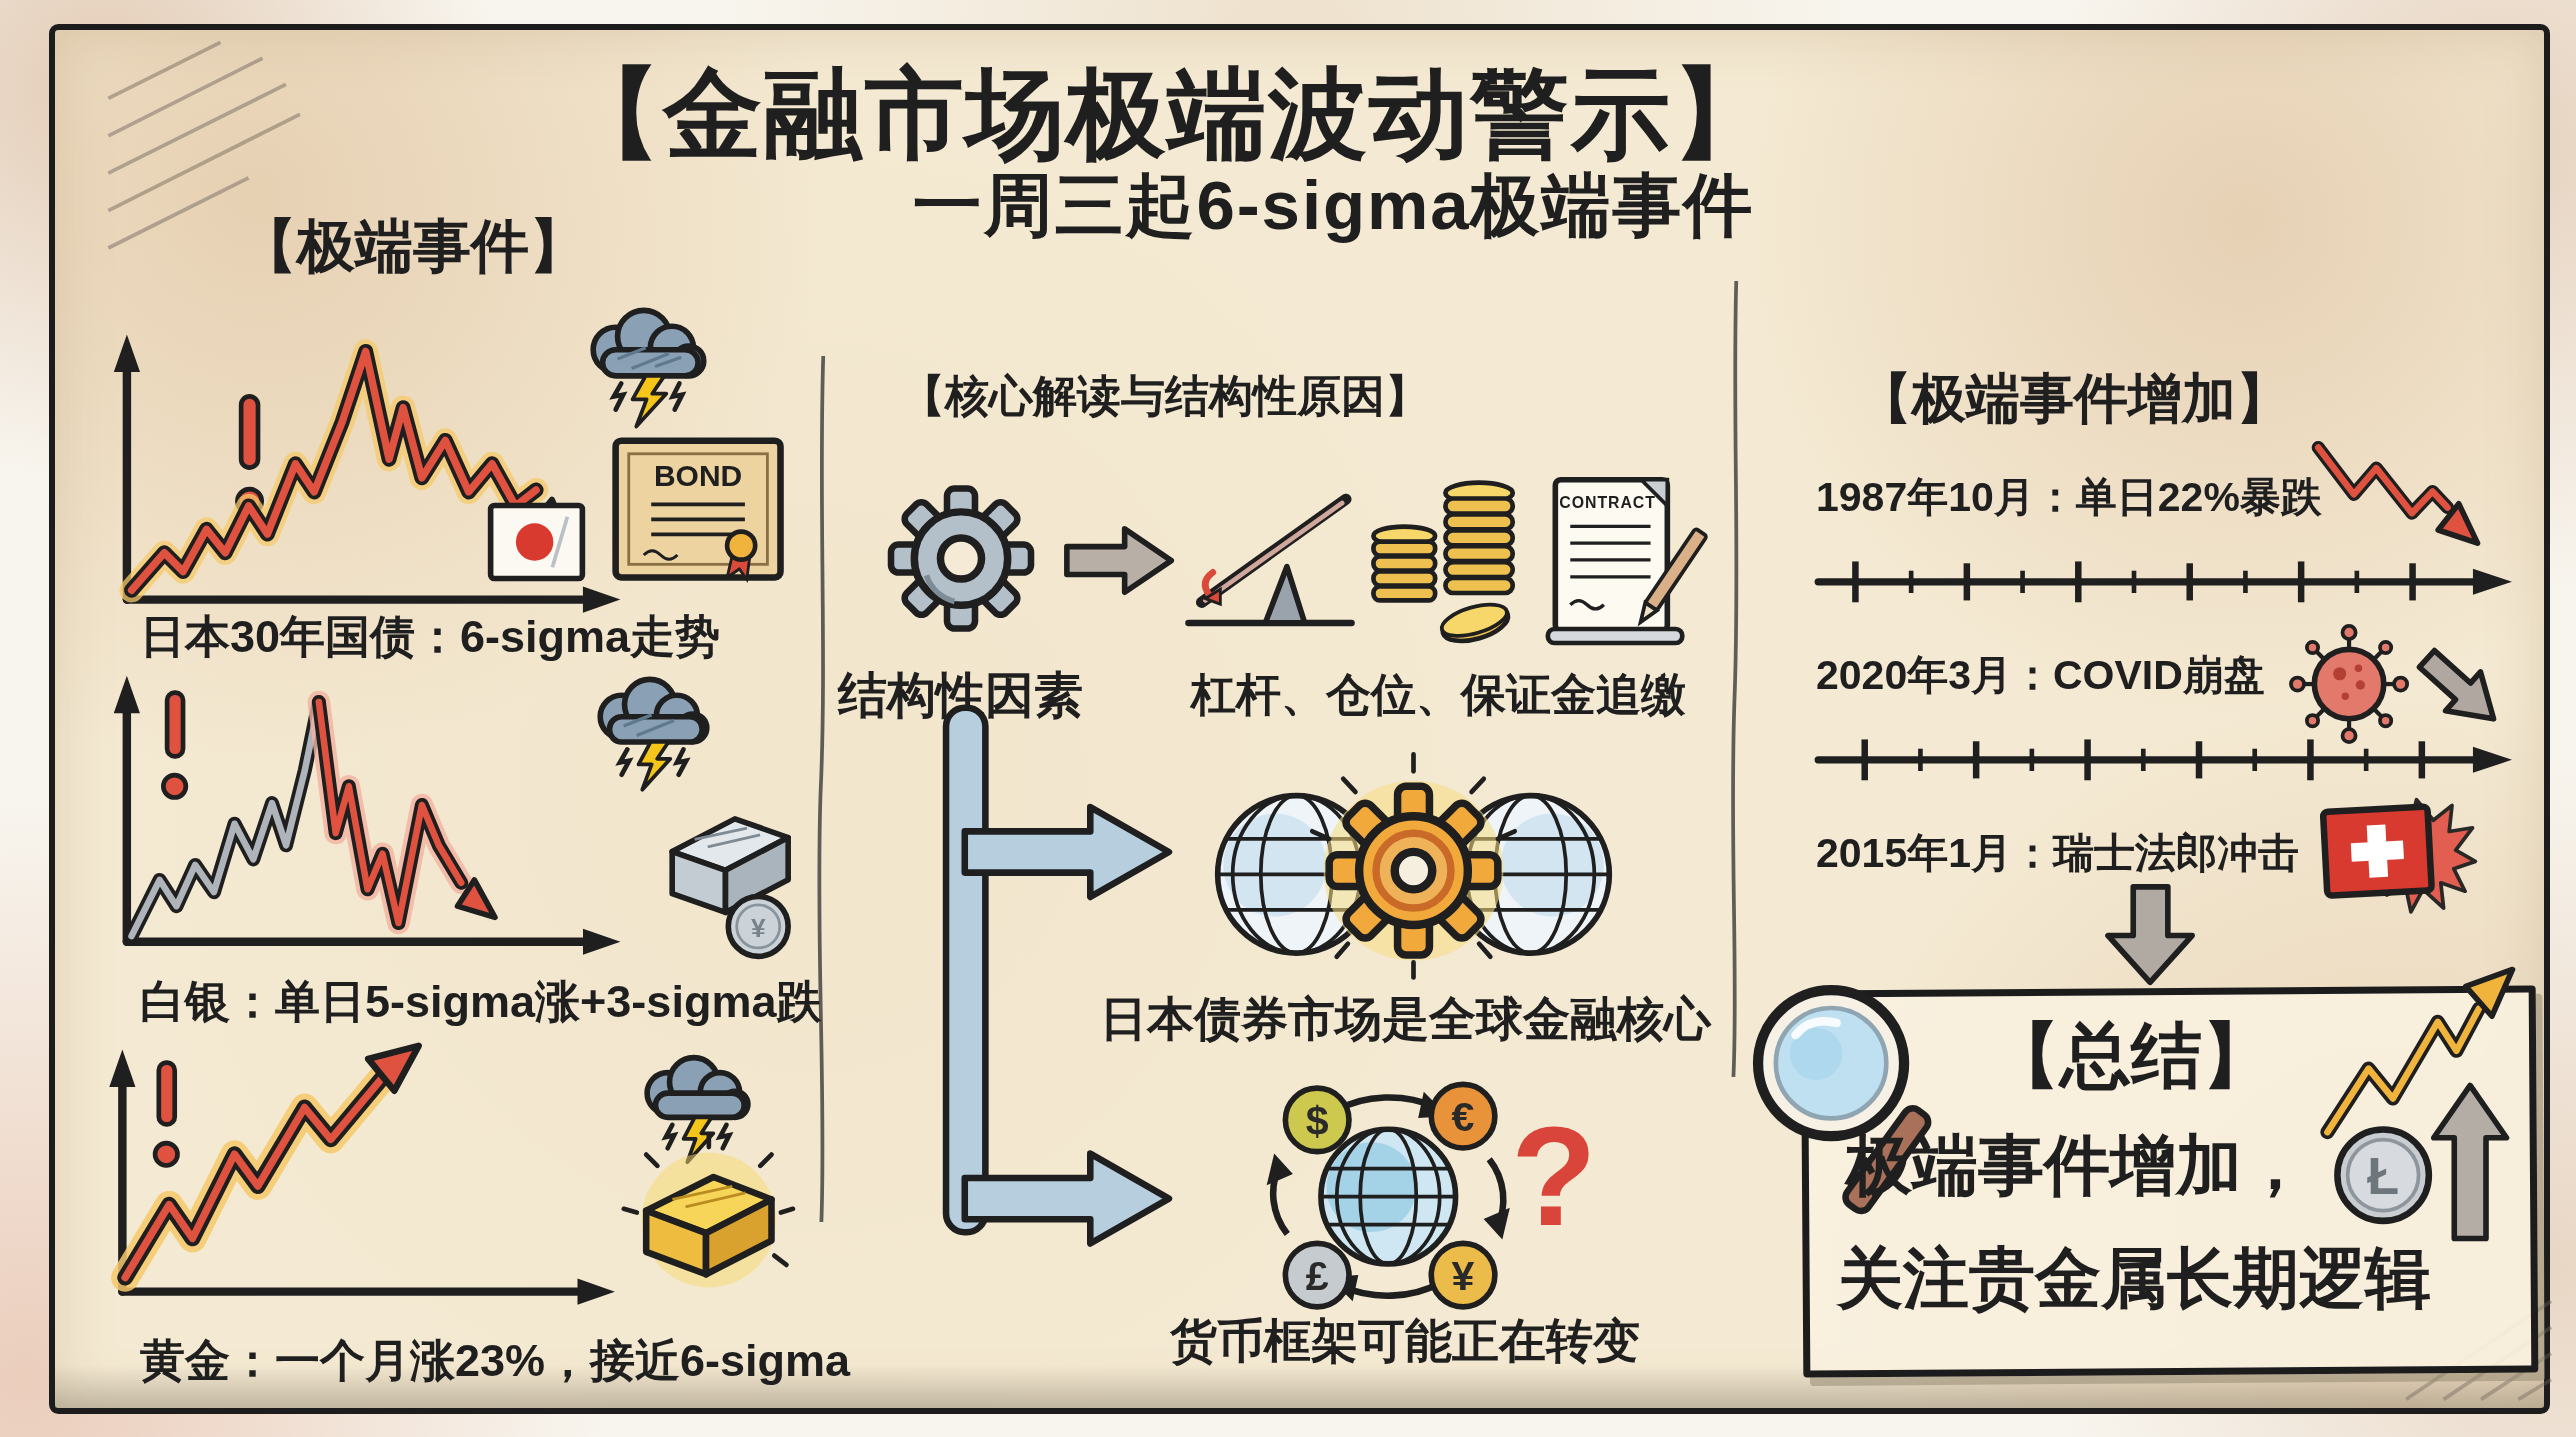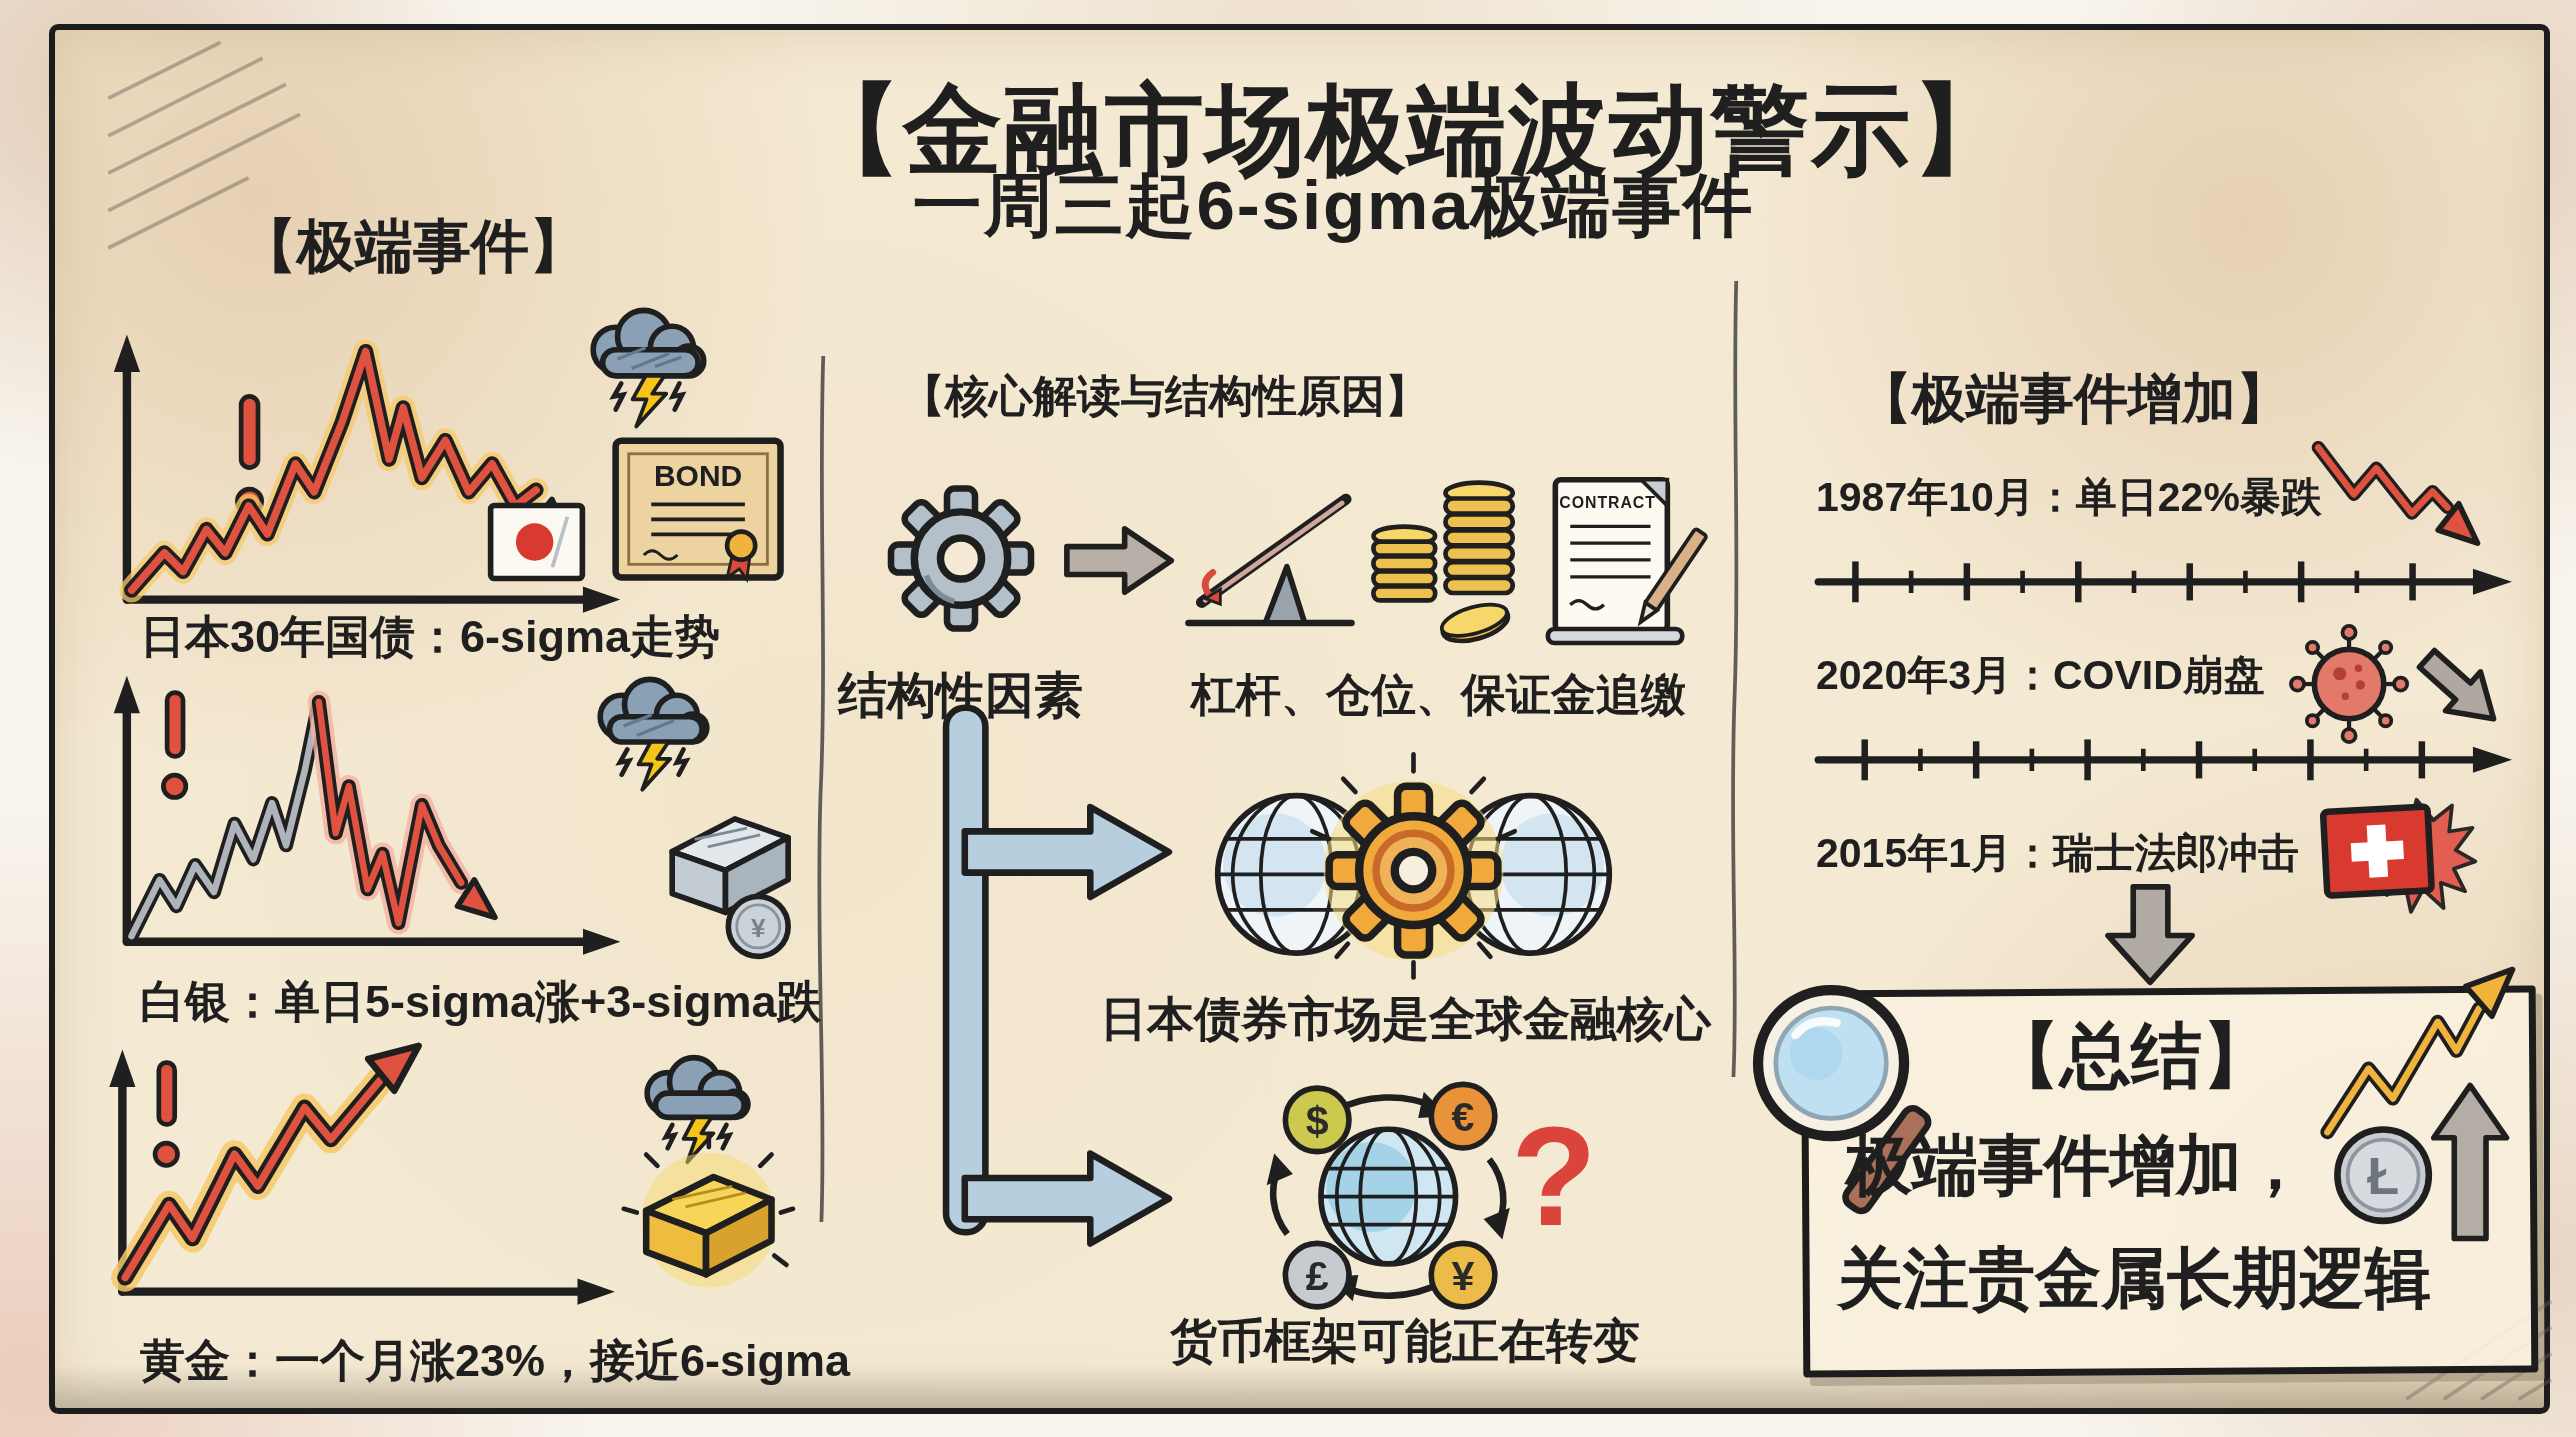--- a/index.html
+++ b/index.html
@@ -65,21 +65,21 @@
     </g>
   </svg>
 
   <svg class="abs" style="left:812px;top:356px" width="22.5" height="866" viewBox="0 0 24 925">
     <path d="M12,0 C7,160 16,320 9,470 C4,630 15,790 10,925" stroke="#3a3a3a" stroke-width="4" fill="none" opacity=".8"></path>
   </svg>
   <svg class="abs" style="left:1725px;top:281px" width="22.5" height="796" viewBox="0 0 24 850">
     <path d="M12,0 C8,150 16,300 10,450 C5,600 14,740 9,850" stroke="#3a3a3a" stroke-width="4" fill="none" opacity=".8"></path>
   </svg>
 
-  <div class="t heavy" style="left:562px;top:65px;width:1451px;font-size:99px;text-align:right;letter-spacing:1.9px">【金融市场极端波动警示】</div>
+  <div class="t heavy" style="left:562px;top:49px;width:1451px;font-size:99px;text-align:left;letter-spacing:1.9px">【金融市场极端波动警示】</div>
   <div class="t heavy" style="left:842px;top:160px;width:983px;font-size:69px;text-align:center;letter-spacing:1.9px">一周三起6-sigma极端事件</div>
 
   <div class="t heavy" style="left:239px;top:208px;font-size:58px">【极端事件】</div>
 
   <svg class="abs" style="left:94px;top:314px" width="534" height="309" viewBox="0 0 570 330">
     <line x1="35" y1="58" x2="35" y2="305" stroke="#1f1f1f" stroke-width="9" stroke-linecap="round"></line>
     <polygon points="35,22 21,62 49,62" fill="#1f1f1f"></polygon>
     <line x1="35" y1="305" x2="528" y2="305" stroke="#1f1f1f" stroke-width="9" stroke-linecap="round"></line>
     <polygon points="562,305 522,291 522,319" fill="#1f1f1f"></polygon>
     <rect x="157" y="88" width="18" height="76" rx="9" fill="#df5240" stroke="#1f1f1f" stroke-width="5"></rect>

